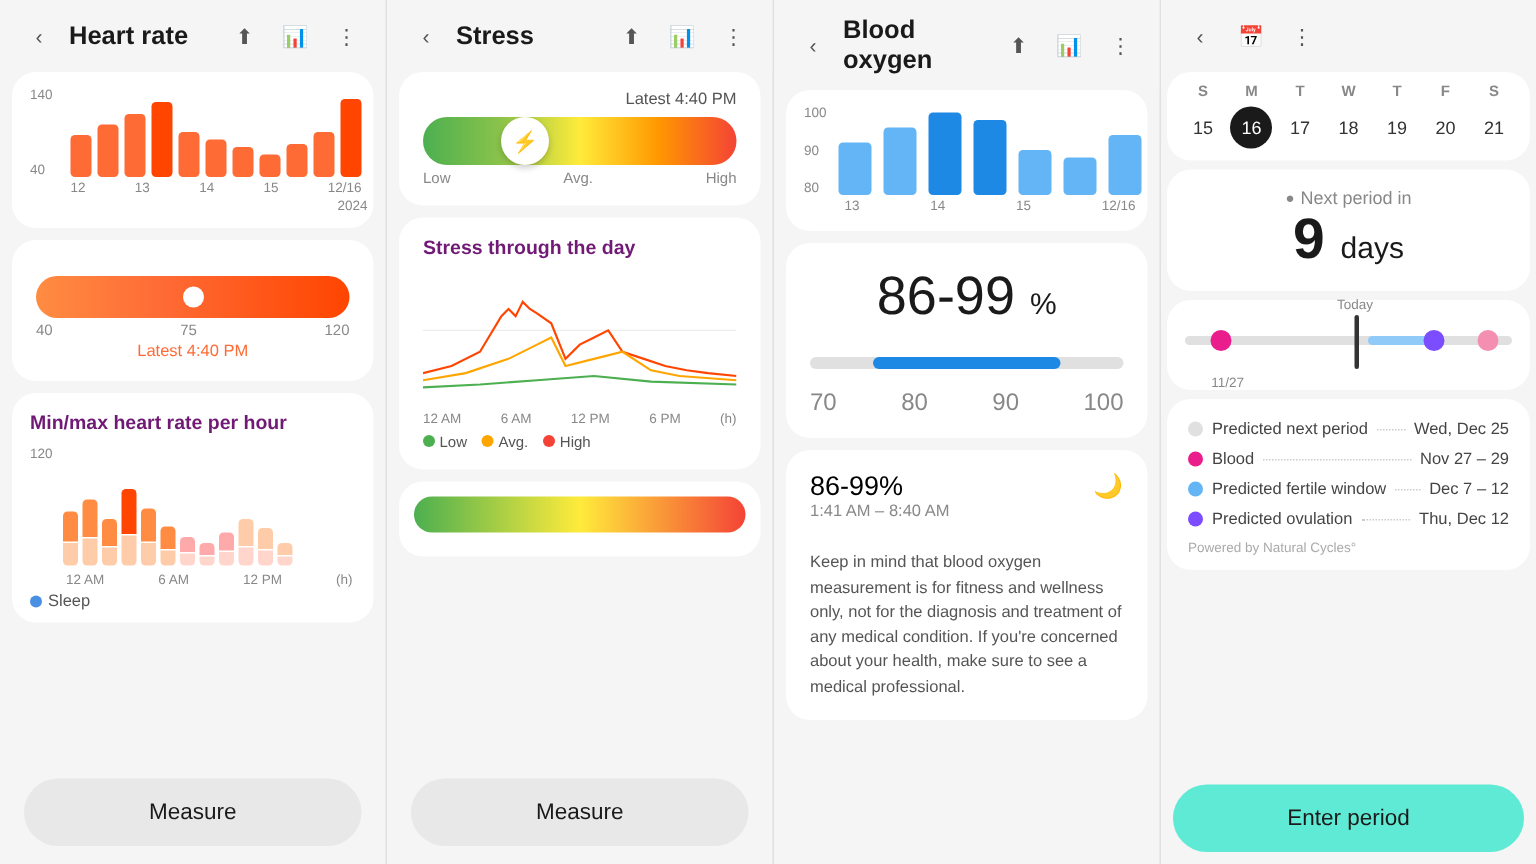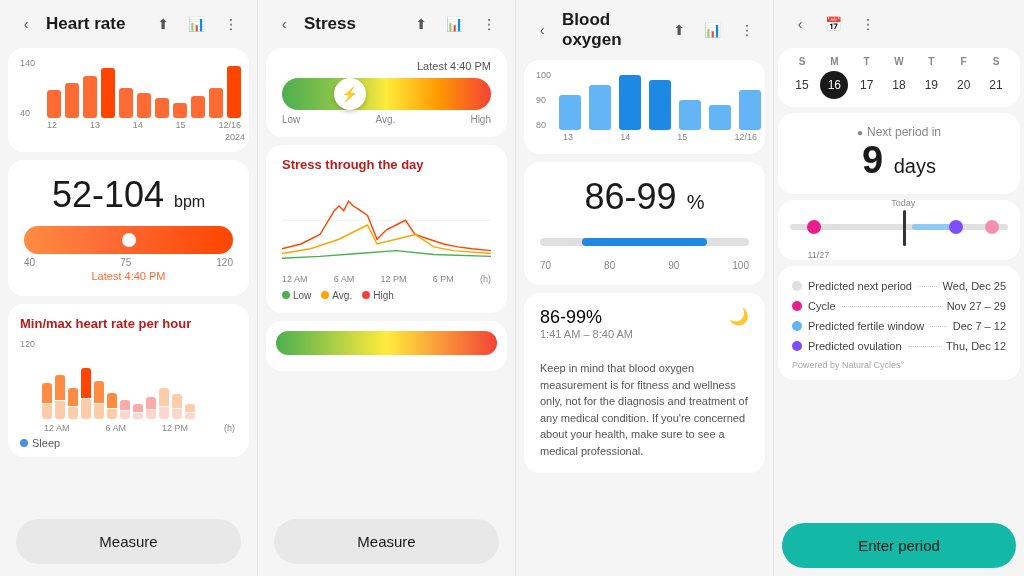--- a/index.html
+++ b/index.html
@@ -132,21 +132,21 @@
 
     .hr-minmax {
       background: white;
       margin: 0 8px 8px;
       border-radius: 16px;
       padding: 12px 12px 8px;
     }
     .section-title {
       font-size: 13px;
       font-weight: 600;
-      color: #b91c1c;
+      color: #701a75;
       margin-bottom: 8px;
     }
     .minmax-chart {
       display: flex;
       align-items: flex-end;
       gap: 3px;
       height: 80px;
     }
     .minmax-bar-col {
       display: flex;
@@ -303,21 +303,21 @@
     .bo-track {
       height: 28px;
       background: #1e88e5;
       border-radius: 14px;
       width: 65%;
       margin: 0 auto;
     }
     .bo-scale {
       display: flex;
       justify-content: space-between;
-      font-size: 10px;
+      font-size: 16px;
       color: #888;
       margin-top: 4px;
     }
     .bo-detail {
       background: white;
       margin: 0 8px 8px;
       border-radius: 16px;
       padding: 14px 16px;
     }
     .bo-detail-val {
@@ -431,21 +431,21 @@
     .cycle-skin-temp {
       background: white;
       margin: 0 4px 6px;
       border-radius: 16px;
       padding: 10px 14px;
     }
     .skin-temp-title { font-size: 13px; font-weight: 600; }
     .skin-temp-value { font-size: 24px; font-weight: 600; margin-top: 2px; }
 
     .enter-period-btn {
-      background: #14b8a6;
+      background: #5eead4;
       border: none;
       border-radius: 24px;
       padding: 14px;
       margin: auto 8px 8px;
       font-size: 15px;
       font-weight: 500;
       cursor: pointer;
       color: #1a1a1a;
       text-align: center;
       width: calc(100% - 16px);
@@ -513,23 +513,20 @@
           <span>14</span>
           <span>15</span>
           <span>12/16</span>
         </div>
         <div style="font-size:9px; color:#888; text-align:right;">2024</div>
       </div>
     </div>
   </div>
 
   <div class="hr-stats">
-    <div class="hr-value">
-      <span>52-104</span> <span class="hr-unit">bpm</span>
-    </div>
     <div class="hr-slider-container">
       <div class="hr-slider-track">
         <div style="position:absolute; left:50%; top:50%; transform:translate(-50%,-50%); width:14px; height:14px; background:white; border-radius:50%;"></div>
       </div>
       <div class="hr-slider-labels">
         <span>40</span>
         <span>75</span>
         <span>120</span>
       </div>
     </div>
@@ -792,21 +789,21 @@
       <div class="cycle-date-left">
         <div class="cycle-color-dot" style="background:#e0e0e0;"></div>
         <span>Predicted next period</span>
       </div>
       <div class="dotted-line"></div>
       <div class="cycle-date-right">Wed, Dec 25</div>
     </div>
     <div class="cycle-date-row">
       <div class="cycle-date-left">
         <div class="cycle-color-dot" style="background:#e91e8c;"></div>
-        <span>Cycle</span>
+        <span>Blood</span>
       </div>
       <div class="dotted-line"></div>
       <div class="cycle-date-right">Nov 27 – 29</div>
     </div>
     <div class="cycle-date-row">
       <div class="cycle-date-left">
         <div class="cycle-color-dot" style="background:#64b5f6;"></div>
         <span>Predicted fertile window</span>
       </div>
       <div class="dotted-line"></div>

